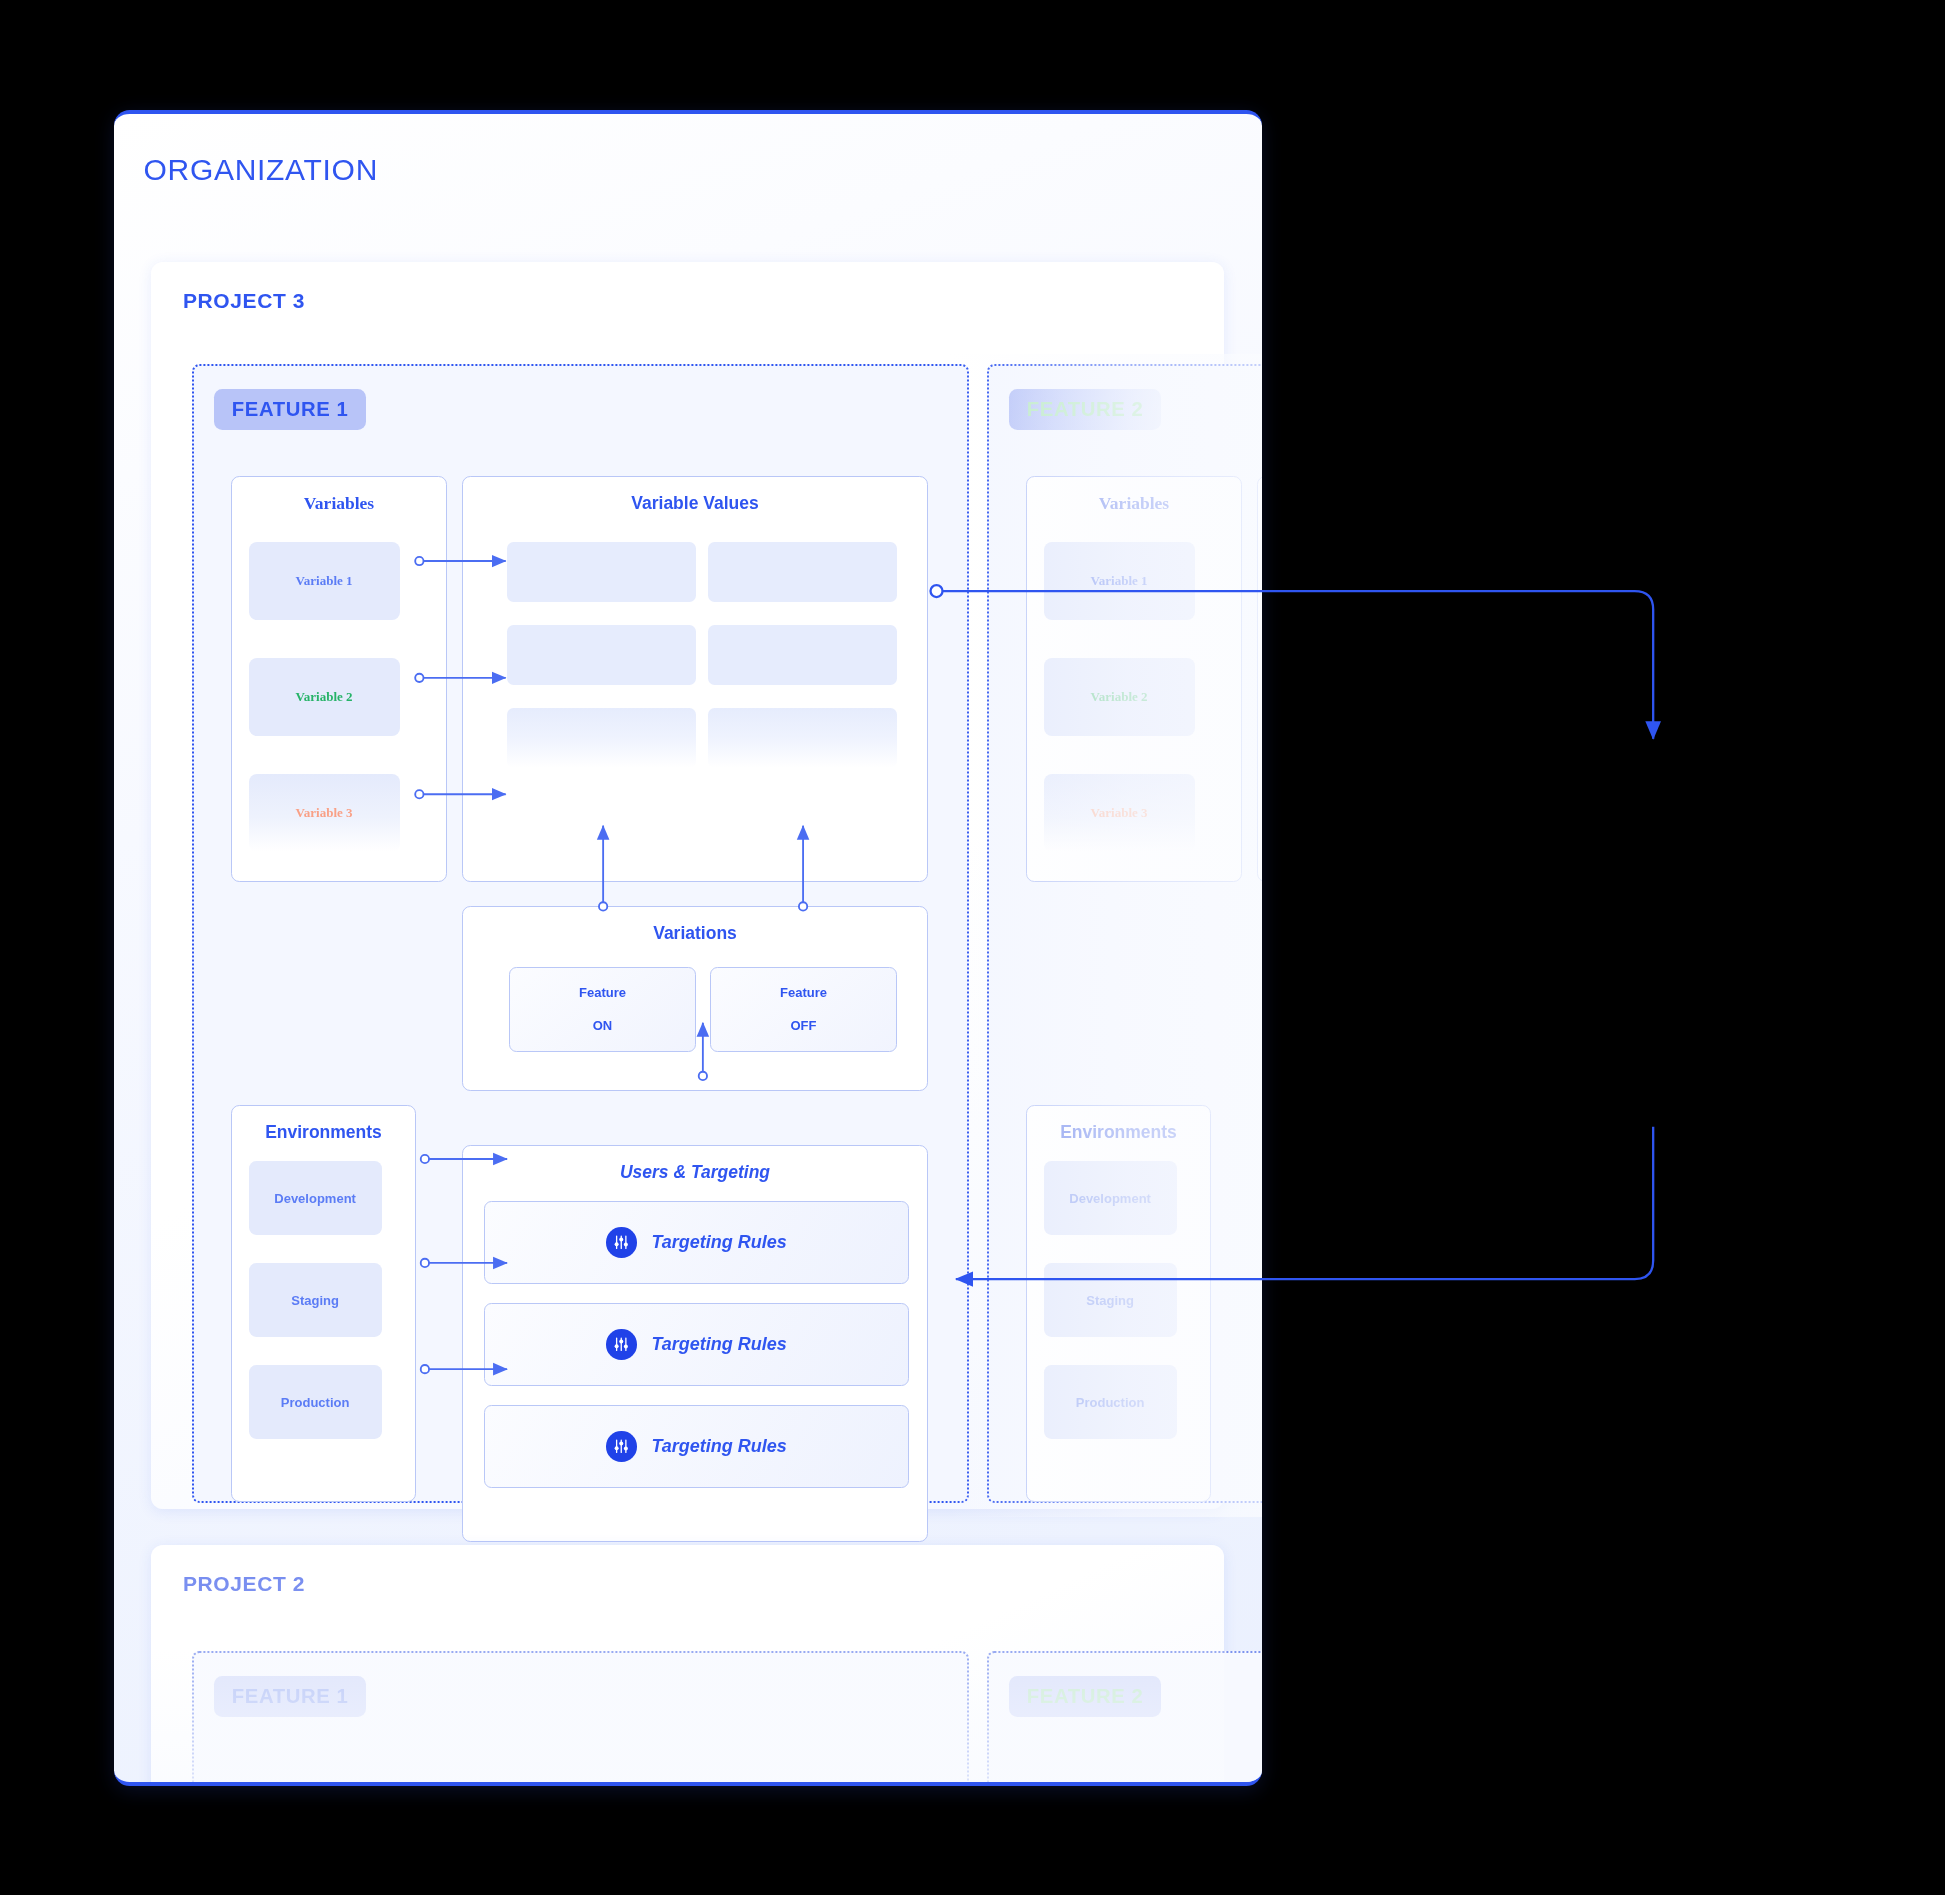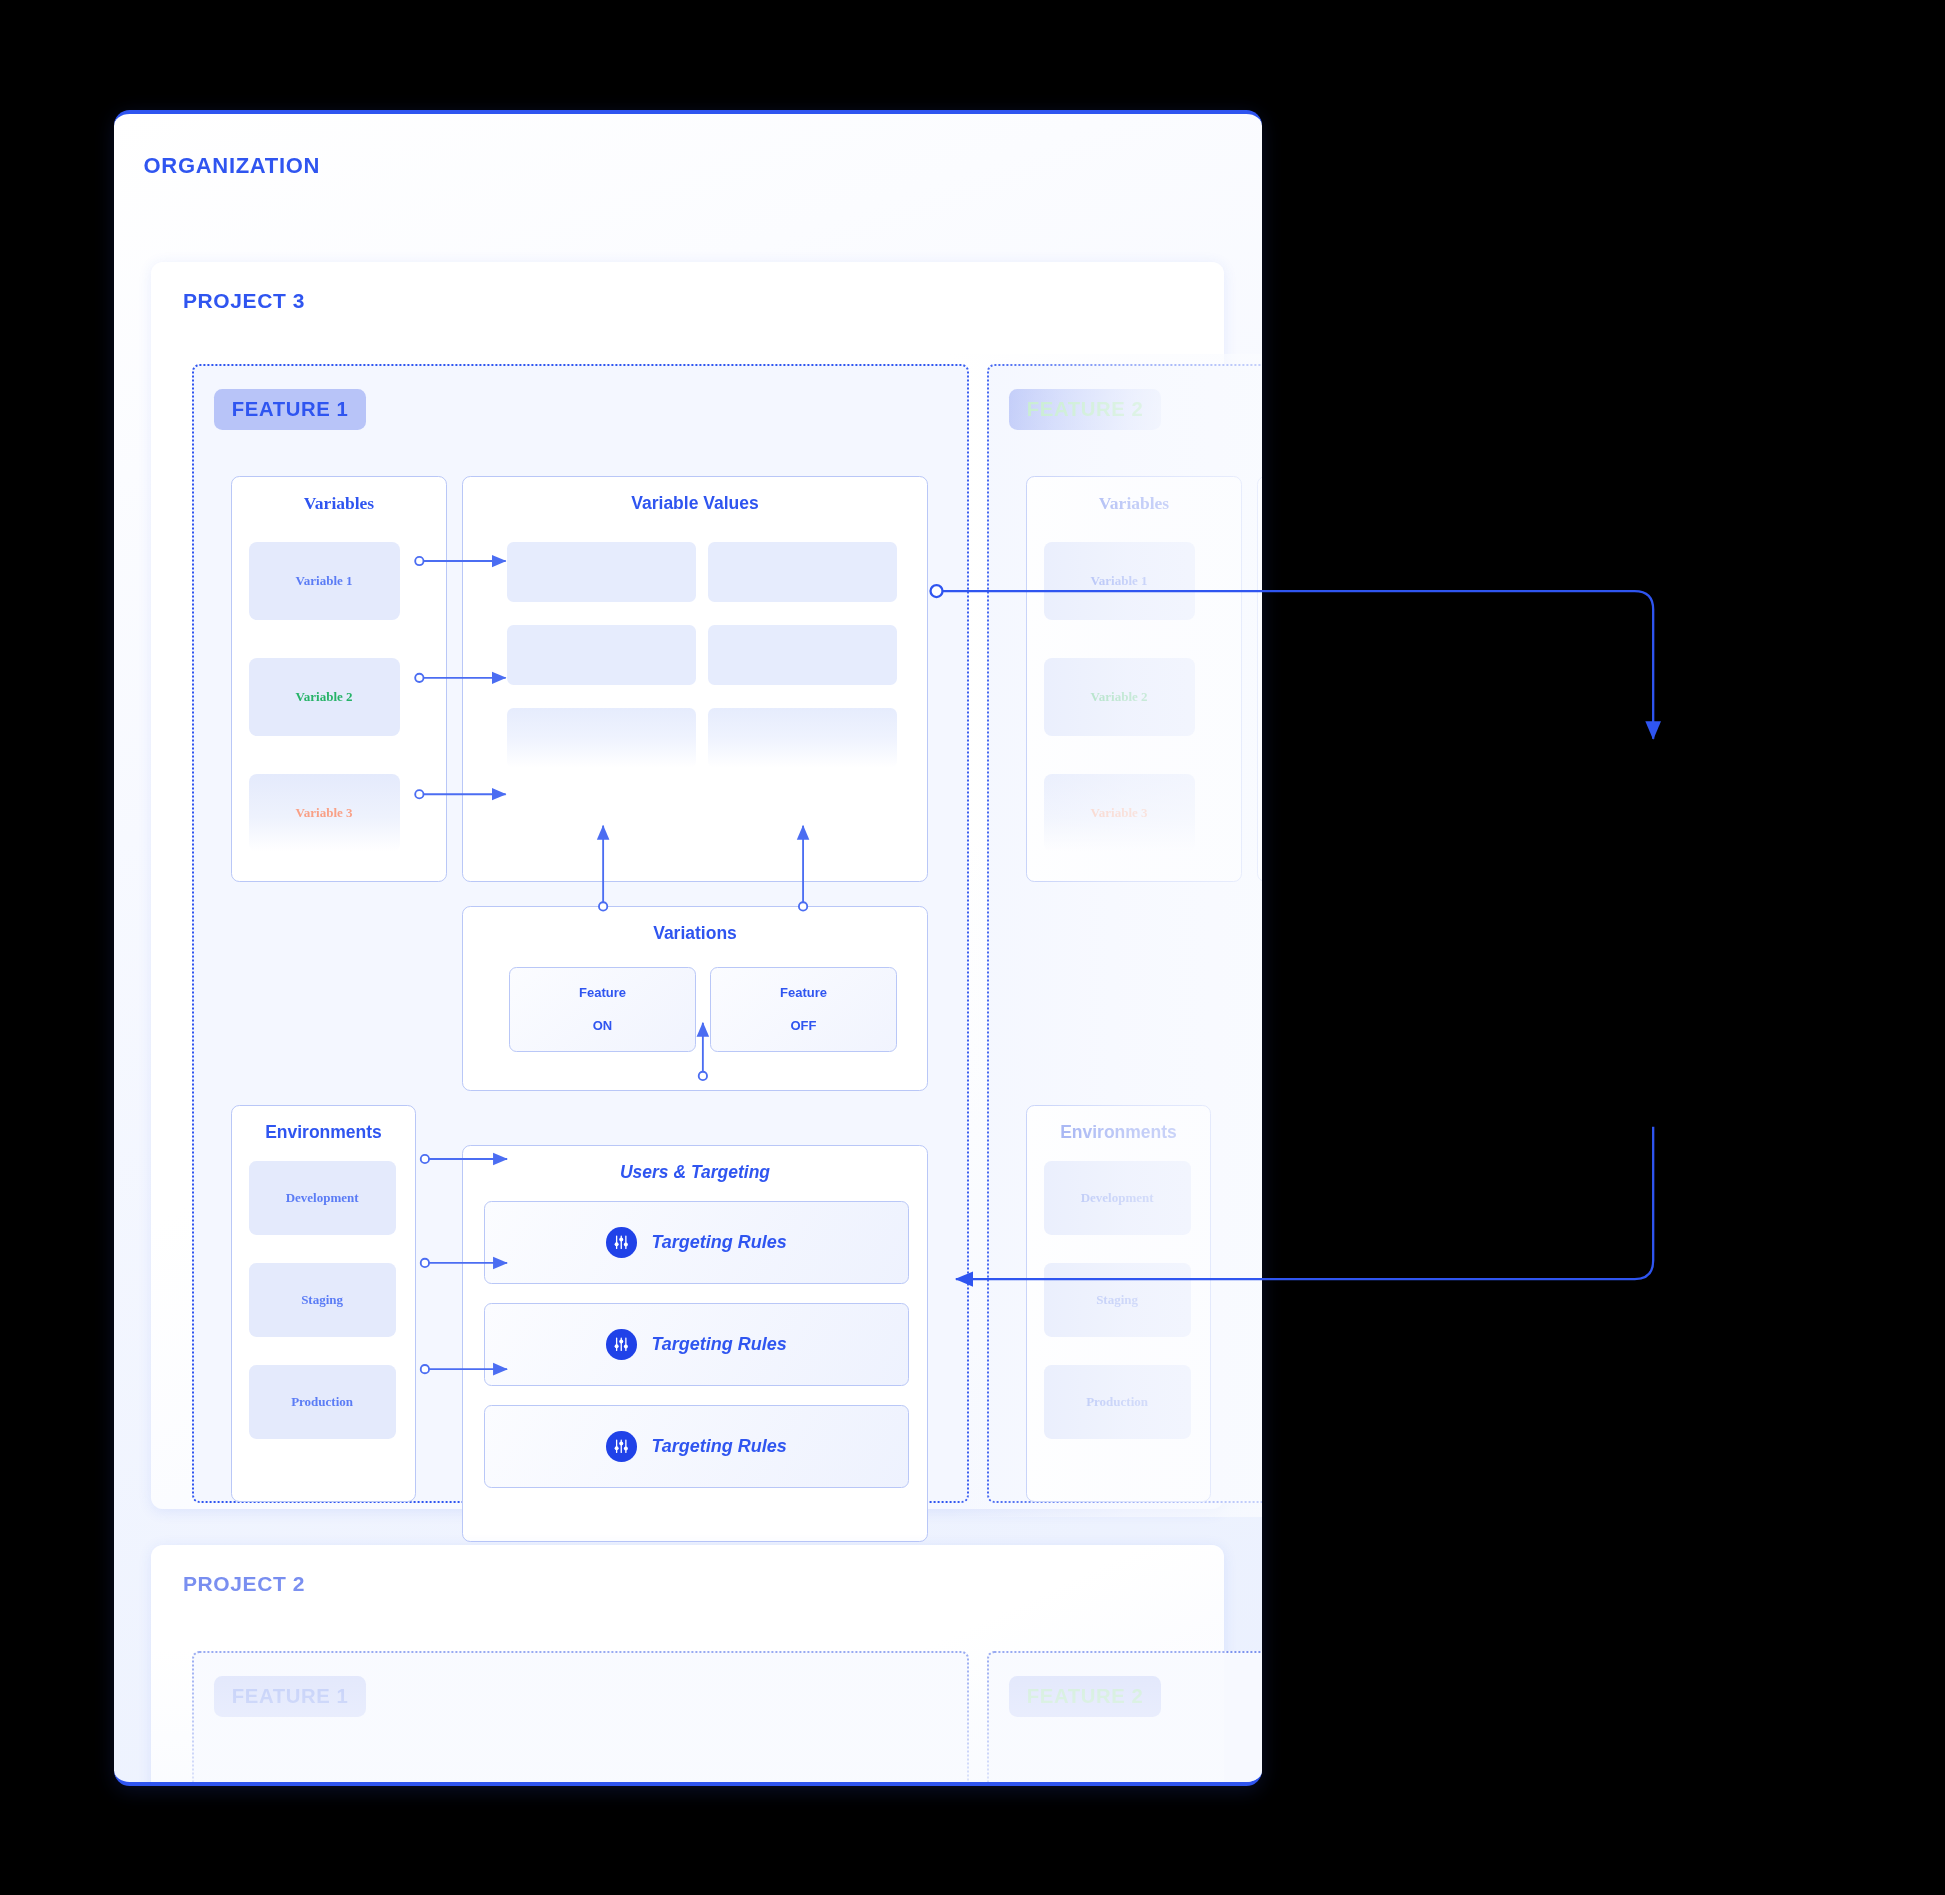--- a/index.html
+++ b/index.html
@@ -38,22 +38,22 @@
     border-top: 4.2px solid #2f55f0;
     border-bottom: 4.2px solid #2f55f0;
     box-shadow: 0 4.6px 20.3px rgba(47,85,240,0.16);
     overflow: hidden;
     z-index: 10;
   }
 
   .org-title {
     position: absolute;
     left: 29.5px; top: 39px;
-    font-size: 22px;
-    font-weight: 700;
+    font-size: 30px;
+    font-weight: 400;
     letter-spacing: 0.7px;
     color: #2f55f0;
   }
 
   
   .project-card {
     position: absolute;
     background: linear-gradient(155deg, #ffffff 0%, #ffffff 55%, #f4f7ff 100%);
     border-radius: 12px;
     box-shadow: 0 2.8px 14px rgba(47,85,240,0.10);
@@ -176,30 +176,29 @@
   .chip.v3 { top: 297px; color: #f9a086; }
 
   .chip.v3 {
     background: linear-gradient(to bottom, #e4eafc 0%, #eef2fd 55%, rgba(255,255,255,0.1) 100%);
   }
 
   
   .envchip {
     position: absolute;
     left: 16.6px;
-    width: 147px; height: 74px;
+    width: 133px; height: 74px;
     background: #e4eafc;
     border-radius: 7.4px;
     display: flex;
     align-items: center;
     justify-content: center;
     font-size: 13px;
     font-weight: 700;
     color: #5b7cf5;
-    font-family: Liberation Serif, serif;
   }
   .envchip.e1 { top: 55px; }
   .envchip.e2 { top: 157px; }
   .envchip.e3 { top: 259px; }
 
   
   .vv {
     position: absolute;
     width: 189px; height: 60px;
     background: #e6ecfd;

